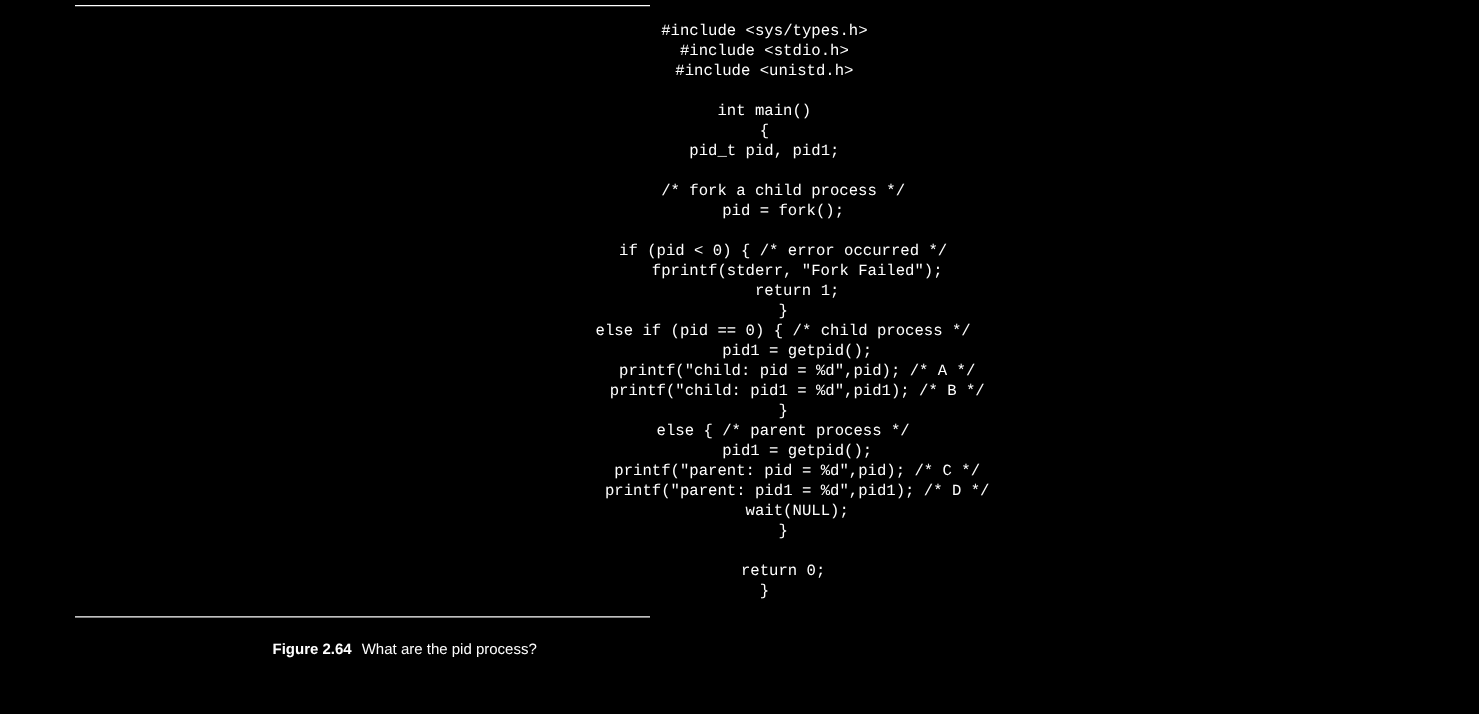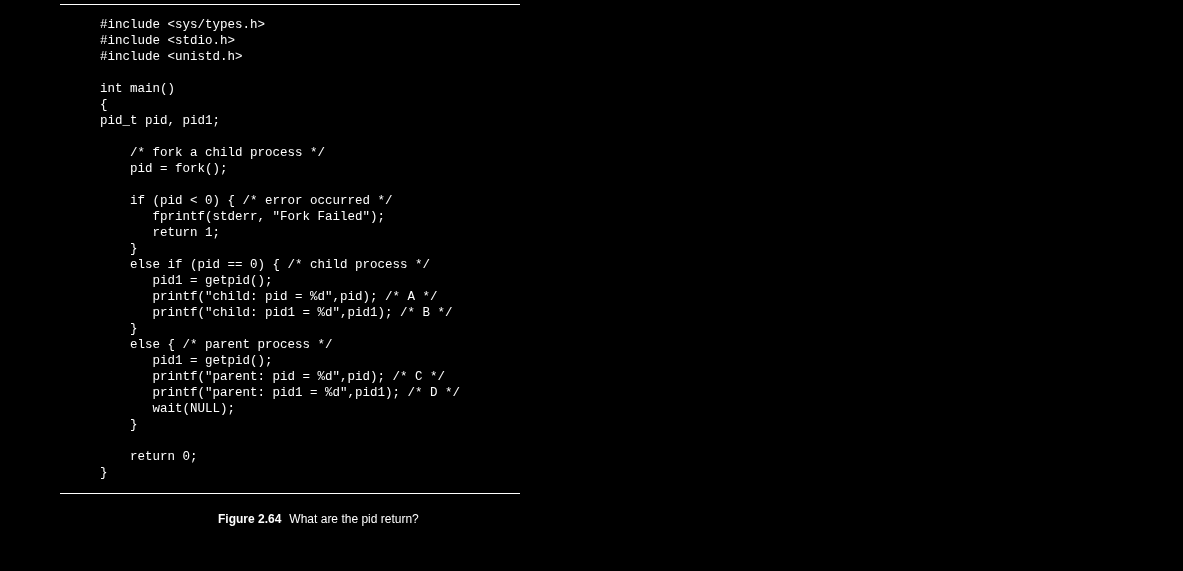--- a/index.html
+++ b/index.html
@@ -20,20 +20,21 @@
     }
     .rule.top { width: 460px; margin-top: 4px; margin-bottom: 12px; }
     .rule.bottom { width: 460px; margin-top: 12px; margin-bottom: 18px; }
     .code {
       font-family: "Courier New", Courier, monospace;
       font-size: 12.5px;
       line-height: 1.28;
       color: #ffffff;
       white-space: pre;
       padding-left: 40px;
+      text-align: center;
     }
     .caption {
       color: #ffffff;
       font-size: 12px;
       padding-left: 158px;
     }
     .caption .fignum { font-weight: 700; margin-right: 8px; }
     .caption .figtext { font-weight: 400; }
   </style>
 </head>
@@ -65,15 +66,15 @@
        pid1 = getpid();
        printf("parent: pid = %d",pid); /* C */
        printf("parent: pid1 = %d",pid1); /* D */
        wait(NULL);
     }
 
     return 0;
 }</pre>
   <hr class="rule bottom">
   <div class="caption">
-    <span class="fignum">Figure 2.64</span><span class="figtext">What are the pid return?</span>
+    <span class="fignum">Figure 2.64</span><span class="figtext">What are the pid process?</span>
   </div>
 </div>
 
 </body></html>

